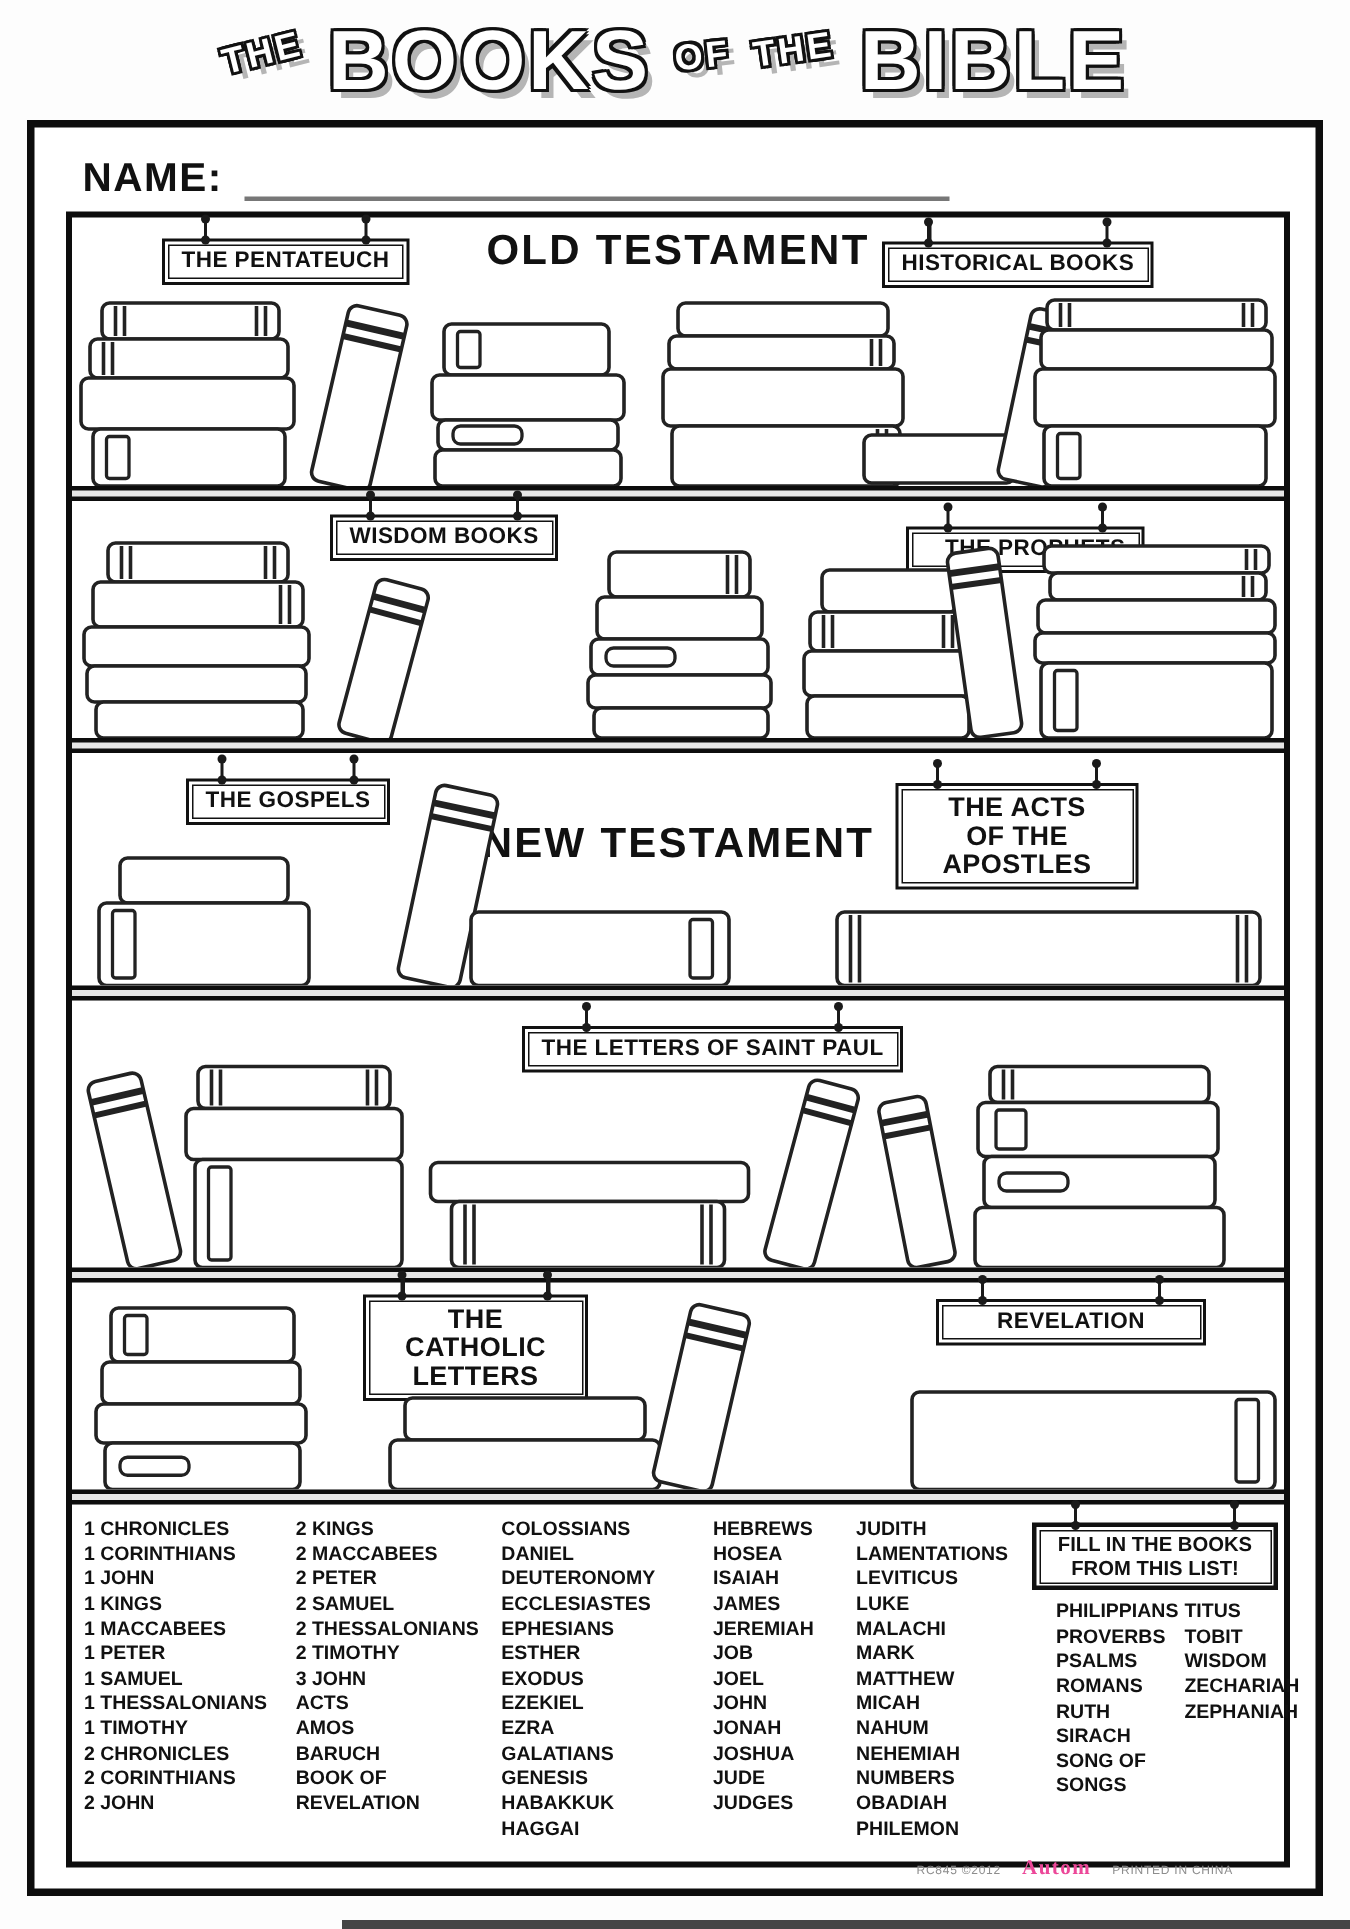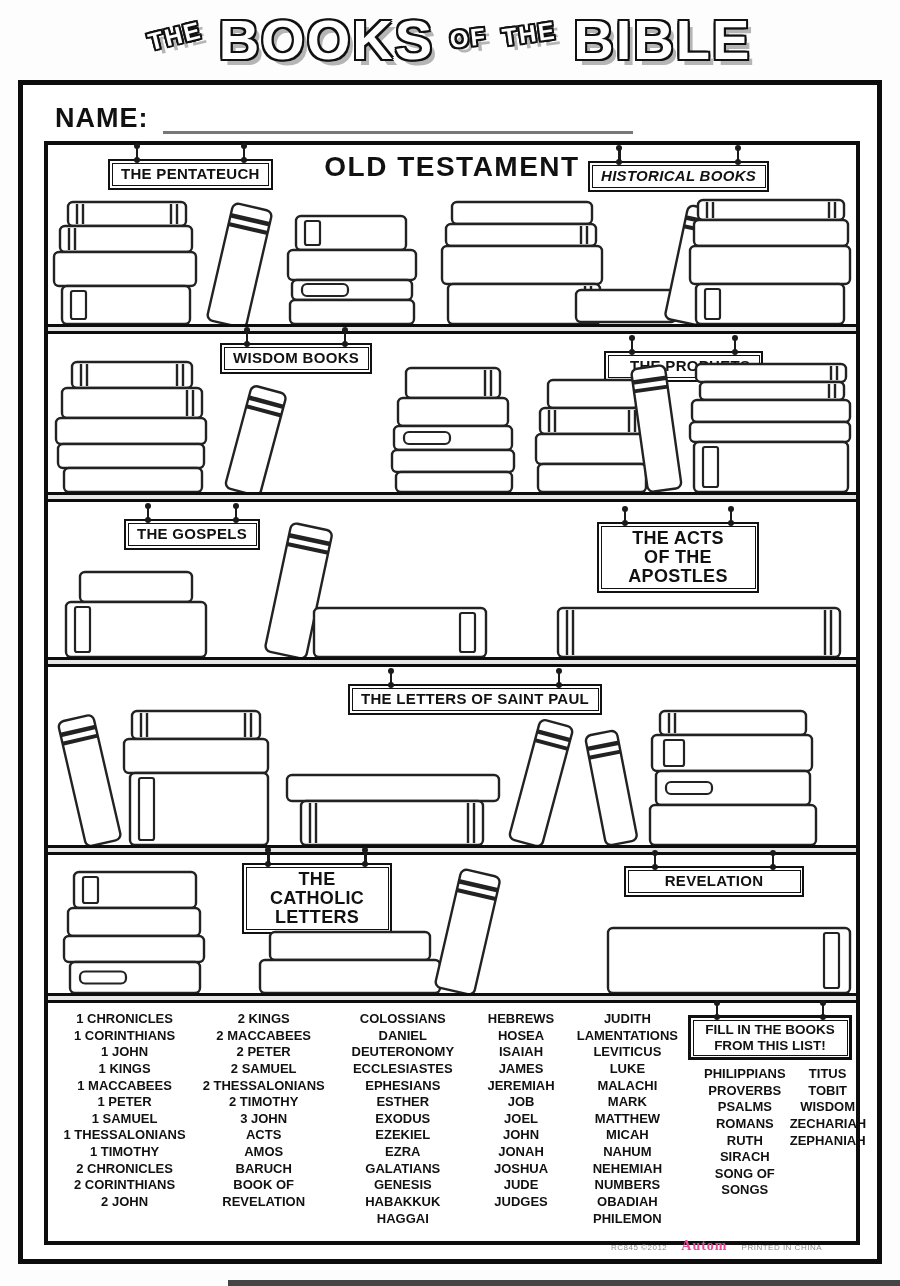--- a/index.html
+++ b/index.html
@@ -46,21 +46,21 @@
   .sign-2l { white-space:normal; line-height:1.05; font-size:18px; }
   .str { position:absolute; top:-15px; width:2.2px; height:15px; background:#1a1a1a; }
   .str::before { content:''; position:absolute; top:-3px; left:-2px; width:6px; height:6px;
     border-radius:50%; background:#1a1a1a; }
   .str::after  { content:''; position:absolute; bottom:-2px; left:-2px; width:6px; height:6px;
     border-radius:50%; background:#1a1a1a; }
   .str-l { left:16%; } .str-r { right:16%; }
 
   
   .book-list { position:relative; flex:1; display:flex; padding:8px 2px 0 6px; }
-  .blcol { font-weight:700; font-size:13px; line-height:1.28; text-align:center; }
+  .blcol { font-weight:700; font-size:13px; line-height:1.28; }
   .blcol div { padding:0 2px; }
   .c1{width:142px;} .c2{width:138px;} .c3{width:142px;} .c4{width:96px;} .c5{width:118px;}
   .right-block { width:168px; display:flex; flex-direction:column; }
   .fill-sign { position:relative; margin:4px 2px 6px 2px; border:3px solid #111;
     font-weight:800; font-size:13.5px; line-height:1.15; text-align:center; padding:4px 2px; }
   .fill-sign::after { content:''; position:absolute; inset:1.5px; border:1.2px solid #111; }
   .right-cols { display:flex; }
   .c6{width:88px;margin-left:16px;} .c7{width:80px;}
 
   
@@ -92,21 +92,21 @@
     </div>
 
     <div class="bookshelf">
 
       <div class="shelf" style="height:189px;">
         <div class="shelf-heading" style="top:6px;">OLD TESTAMENT</div>
         <div class="sign" style="left:60px; top:14px;">
           <i class="str str-l"></i><i class="str str-r"></i>
           <span>THE PENTATEUCH</span>
         </div>
-        <div class="sign" style="left:540px; top:16px;font-style:italic;">
+        <div class="sign" style="left:540px; top:16px;">
           <i class="str str-l"></i><i class="str str-r"></i>
           <span>HISTORICAL BOOKS</span>
         </div>
         <svg id="bk1" class="books-svg" height="128" viewBox="0 0 808 128">
             <rect x="20" y="6" width="118" height="24" rx="5" fill="#fff" stroke="#222" stroke-width="2.4"></rect>
             <line x1="29" y1="8" x2="29" y2="28" stroke="#222" stroke-width="2.4"></line>
             <line x1="35" y1="8" x2="35" y2="28" stroke="#222" stroke-width="2.4"></line>
             <line x1="129" y1="8" x2="129" y2="28" stroke="#222" stroke-width="2.4"></line>
             <line x1="123" y1="8" x2="123" y2="28" stroke="#222" stroke-width="2.4"></line>
             <rect x="12" y="30" width="132" height="26" rx="5" fill="#fff" stroke="#222" stroke-width="2.4"></rect>
@@ -212,20 +212,21 @@
             <rect x="655" y="87" width="15" height="40" rx="2" fill="#fff" stroke="#222" stroke-width="2.2"></rect>
           </svg>
         <div class="shelf-board"></div>
       </div>
 
       <div class="shelf" style="height:165px;">
         <div class="sign" style="left:76px; top:17px;">
           <i class="str str-l"></i><i class="str str-r"></i>
           <span>THE GOSPELS</span>
         </div>
+        <div class="shelf-heading" style="top:44px;">NEW TESTAMENT</div>
         <div class="sign sign-2l" style="left:549px; top:20px; width:162px;">
           <i class="str str-l"></i>
             <i class="str str-r"></i>
           <div>THE ACTS</div>
           <div>OF THE APOSTLES</div>
         </div>
         <svg id="bk3" class="books-svg" height="135" viewBox="0 0 808 135">
             <rect x="32" y="50" width="112" height="30" rx="5" fill="#fff" stroke="#222" stroke-width="2.4"></rect>
             <rect x="18" y="80" width="140" height="55" rx="5" fill="#fff" stroke="#222" stroke-width="2.4"></rect>
             <rect x="27" y="85" width="15" height="45" rx="2" fill="#fff" stroke="#222" stroke-width="2.2"></rect>

